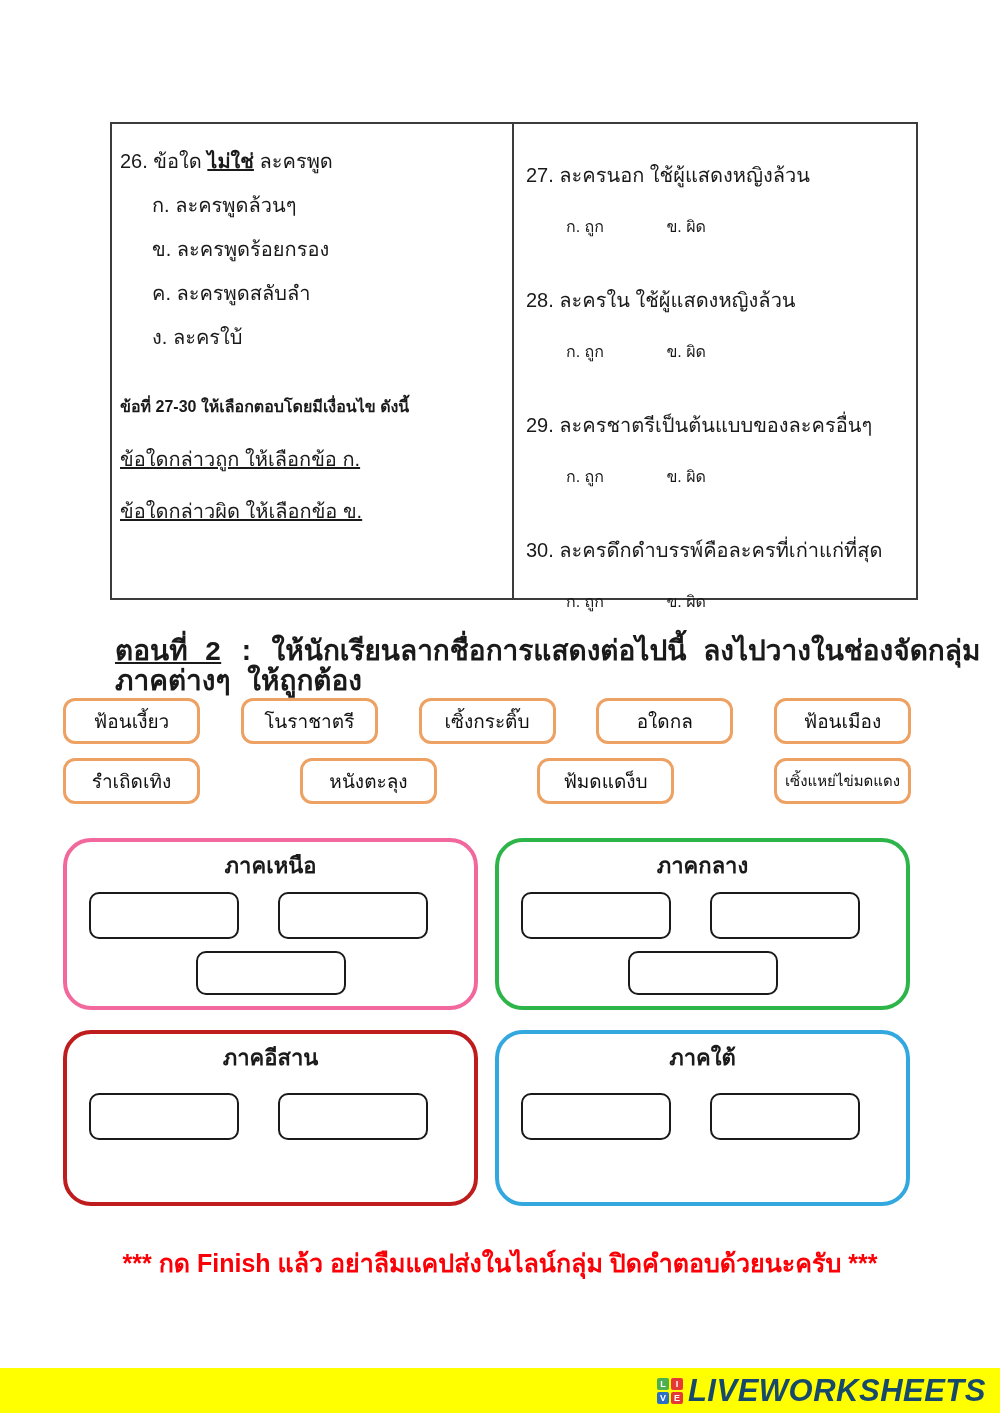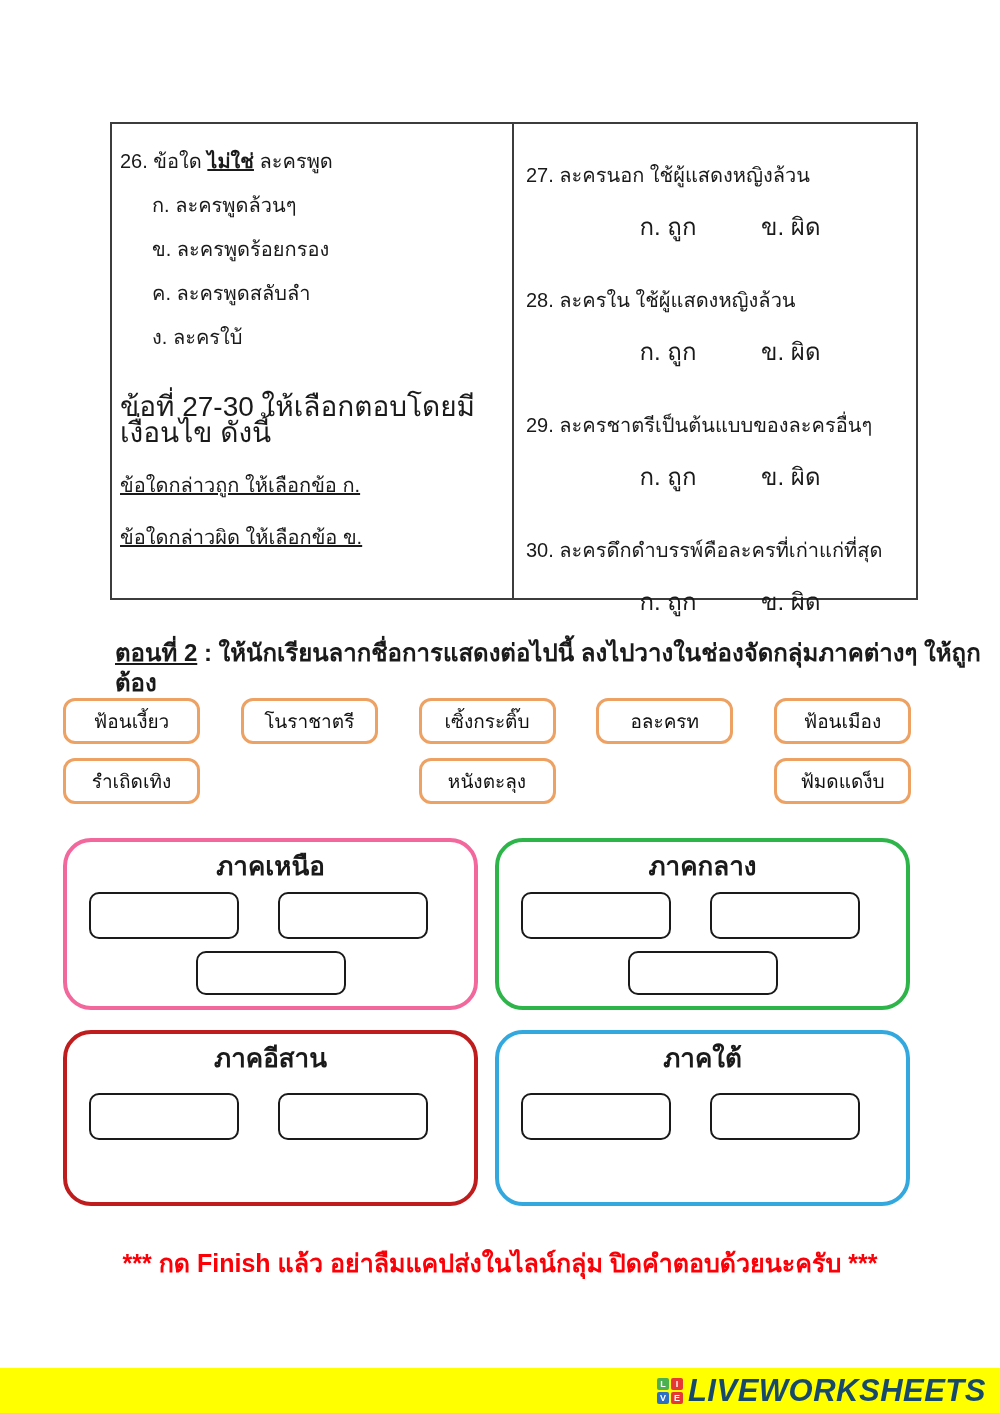--- a/index.html
+++ b/index.html
@@ -17,29 +17,29 @@
     border: 2px solid #3c3c3c;
     display: flex;
   }
   .quiz-cell { width: 50%; height: 100%; }
   .quiz-cell.left { border-right: 2px solid #3c3c3c; padding: 24px 6px 0 8px; }
   .quiz-cell.right { padding: 38px 6px 0 12px; }
   .q-line { font-size: 20px; line-height: 26px; }
   .q26-options { margin-left: 32px; }
   .q26-options .q-option { margin-top: 18px; font-size: 20px; line-height: 26px; }
   .bold-underline { font-weight: bold; text-decoration: underline; }
-  .instr-header { margin-top: 44px; font-weight: normal; font-size: 28px; line-height: 26px; }
+  .instr-header { margin-top: 44px; font-weight: bold; font-size: 16px; line-height: 26px; }
   .instr-line { margin-top: 26px; font-weight: normal; font-size: 20px; line-height: 26px; text-decoration: underline; }
   .tf-block { margin-bottom: 47px; }
-  .tf-choices { margin-top: 26px; margin-left: 24px; font-size: 24px; line-height: 26px; text-align: center; }
+  .tf-choices { margin-top: 26px; margin-left: 40px; font-size: 16px; line-height: 26px; }
   .tf-choices .choice-b { margin-left: 58px; }
   
   .section2-title {
     position: absolute; left: 115px; top: 638px;
-    font-size: 24px; font-weight: bold; line-height: 30px;
+    font-size: 28px; font-weight: bold; line-height: 30px; font-family: Liberation Mono, monospace;
   }
   .chips-wrap { position: absolute; left: 63px; top: 698px; width: 848px; }
   .chips-row { display: flex; justify-content: space-between; margin-bottom: 14px; }
   .chip {
     width: 137px; height: 46px;
     background: #ffffff;
     border: 3px solid #EDA163;
     border-radius: 12px;
     display: flex; align-items: center; justify-content: center;
     font-size: 19px; color: #111; text-align: center;
@@ -51,21 +51,21 @@
     column-gap: 17px; row-gap: 20px;
   }
   .region {
     background: #ffffff;
     border: 4px solid #888;
     border-radius: 28px;
     overflow: hidden;
   }
   .region.tall { height: 172px; }
   .region.short { height: 176px; }
-  .region-title { text-align: center; font-size: 26px; font-weight: bold; margin-top: 5px; line-height: 38px; }
+  .region-title { text-align: center; font-size: 22px; font-weight: bold; margin-top: 5px; line-height: 38px; }
   .slots-row {
     display: flex; justify-content: space-between;
     padding: 0 46px 0 22px; margin-top: 7px;
   }
   .region.short .slots-row { margin-top: 16px; }
   .slots-row.center-row { justify-content: center; padding: 0; margin-top: 12px; }
   .slot {
     width: 150px; height: 47px;
     background: #ffffff;
     border: 2px solid #1a1a1a;
@@ -157,27 +157,28 @@
 
 <div class="section2-title">
   <span class="bold-underline">ตอนที่ 2</span><span> : ให้นักเรียนลากชื่อการแสดงต่อไปนี้ ลงไปวางในช่องจัดกลุ่มภาคต่างๆ ให้ถูกต้อง</span>
 </div>
 
 <div class="chips-wrap">
   <div class="chips-row">
     <div class="chip">ฟ้อนเงี้ยว</div>
     <div class="chip">โนราชาตรี</div>
     <div class="chip">เซิ้งกระติ๊บ</div>
-    <div class="chip">อละครท</div>
+    <div class="chip">อใดกล</div>
     <div class="chip">ฟ้อนเมือง</div>
   </div>
   <div class="chips-row">
     <div class="chip">รำเถิดเทิง</div>
     <div class="chip">หนังตะลุง</div>
     <div class="chip">ฟ้มดแดง็บ</div>
+    <div class="chip small">เซิ้งแหย่ไข่มดแดง</div>
   </div>
 </div>
 
 <div class="regions-wrap">
   <div class="region tall" style="border-color: rgb(242, 104, 156);">
     <div class="region-title">ภาคเหนือ</div>
     <div class="slots-row">
       <div class="slot"></div>
       <div class="slot"></div>
     </div>

